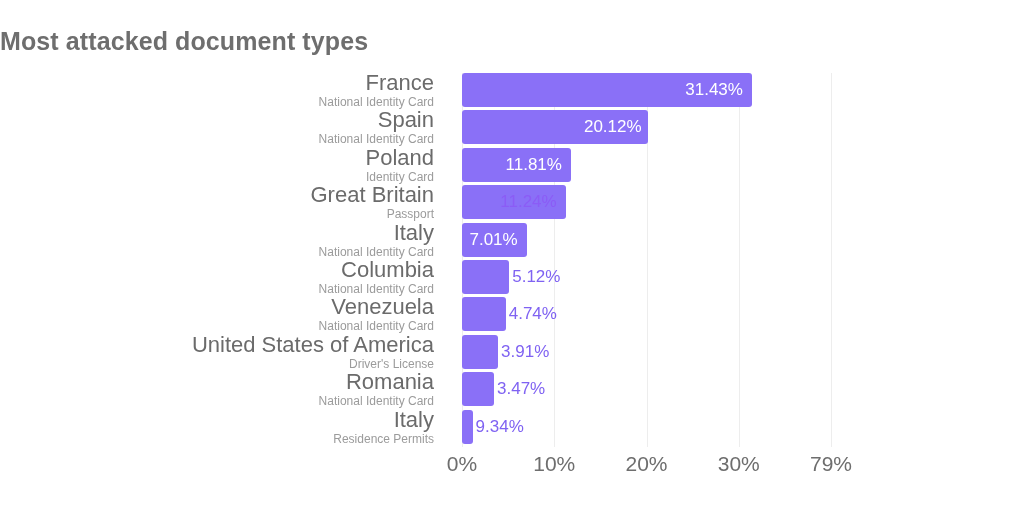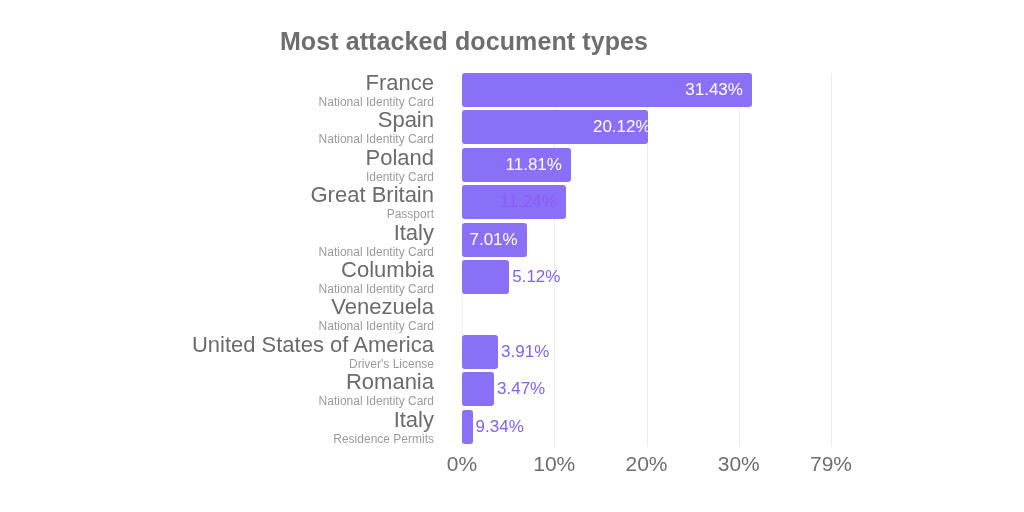--- a/index.html
+++ b/index.html
@@ -20,21 +20,21 @@
     position: absolute;
     inset: 0;
   }
 
   
   .chart-title {
     position: absolute;
     top: 27px;
     left: 0;
     width: 928px;
-    text-align: center;
+    text-align: left;
     font-size: 25px;
     font-weight: bold;
     color: #6e6e6e;
     letter-spacing: 0.1px;
     white-space: nowrap;
   }
 
   
   
   .plot-area {
@@ -208,37 +208,41 @@
         <div class="gridline" style="left: 276.75px;"></div>
         <div class="gridline" style="left: 369px;"></div>
       </div>
     <div class="rows">
         <div class="bar-row" style="top: 0px;">
           <div class="bar" style="width: 289.942px; background: rgb(138, 112, 247);"></div>
           <div class="bar-value inside" style="left: 0px; width: 280.942px; text-align: right; color: rgb(255, 255, 255);">31.43%</div>
         </div>
         <div class="bar-row" style="top: 37.4px;">
           <div class="bar" style="width: 185.607px; background: rgb(138, 112, 247);"></div>
-          <div class="bar-value inside" style="left: 12px; width: 176.607px; text-align: right; color: rgb(255, 255, 255);">20.12%</div>
+          <div class="bar-value inside" style="left: 3px; width: 176.607px; text-align: right; color: rgb(255, 255, 255);">20.12%</div>
         </div>
         <div class="bar-row" style="top: 74.8px;">
           <div class="bar" style="width: 108.947px; background: rgb(138, 112, 247);"></div>
           <div class="bar-value inside" style="left: 0px; width: 99.9472px; text-align: right; color: rgb(255, 255, 255);">11.81%</div>
         </div>
         <div class="bar-row" style="top: 112.2px;">
           <div class="bar" style="width: 103.689px; background: rgb(138, 112, 247);"></div>
           <div class="bar-value inside" style="left: 0px; width: 94.689px; text-align: right; color: #8b5cf6;">11.24%</div>
         </div>
         <div class="bar-row" style="top: 149.6px;">
           <div class="bar" style="width: 64.6672px; background: rgb(138, 112, 247);"></div>
           <div class="bar-value inside" style="left: 0px; width: 55.6672px; text-align: right; color: rgb(255, 255, 255);">7.01%</div>
         </div>
         <div class="bar-row" style="top: 187px;">
           <div class="bar" style="width: 47.232px; background: rgb(138, 112, 247);"></div>
           <div class="bar-value outside" style="left: 50.232px; color: rgb(127, 98, 242);">5.12%</div>
+        </div>
+        <div class="bar-row" style="top: 224.4px;">
+          <div class="bar" style="width: 43.7265px; background: rgb(138, 112, 247);"></div>
+          <div class="bar-value outside" style="left: 46.7265px; color: rgb(127, 98, 242);">4.74%</div>
         </div>
         <div class="bar-row" style="top: 261.8px;">
           <div class="bar" style="width: 36.0697px; background: rgb(138, 112, 247);"></div>
           <div class="bar-value outside" style="left: 39.0697px; color: rgb(127, 98, 242);">3.91%</div>
         </div>
         <div class="bar-row" style="top: 299.2px;">
           <div class="bar" style="width: 32.0108px; background: rgb(138, 112, 247);"></div>
           <div class="bar-value outside" style="left: 35.0108px; color: rgb(127, 98, 242);">3.47%</div>
         </div>
         <div class="bar-row" style="top: 336.6px;">

